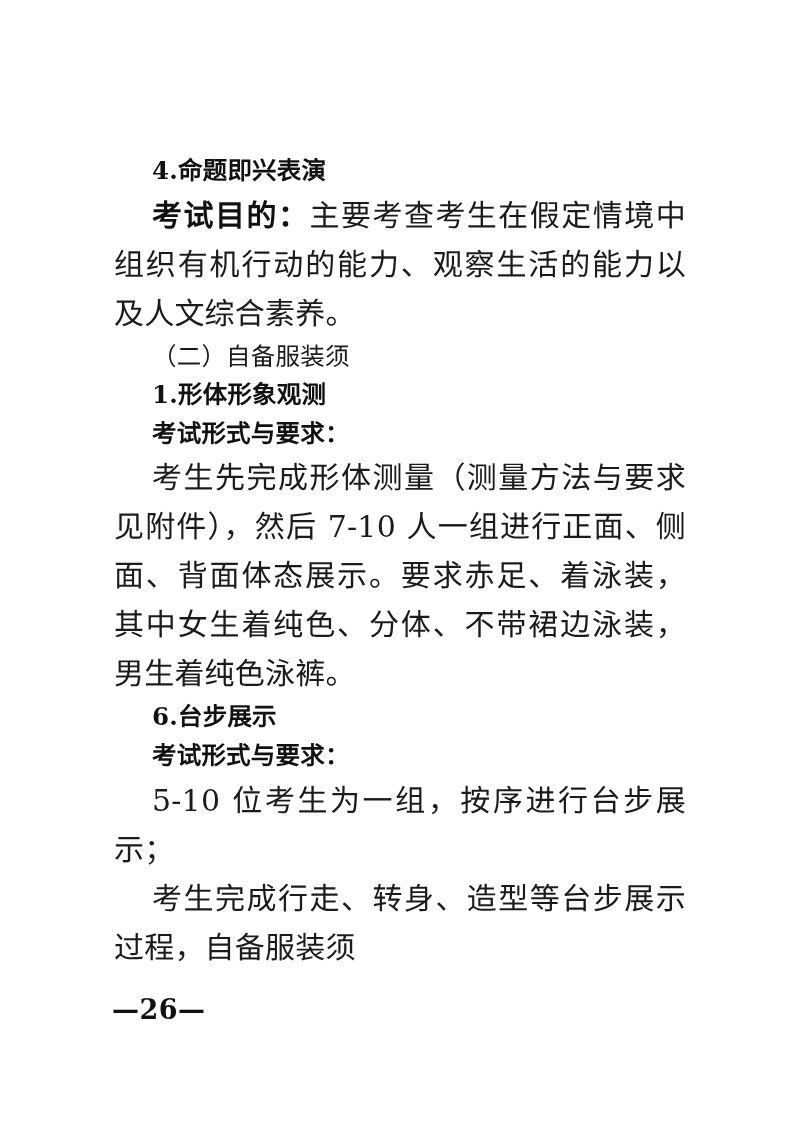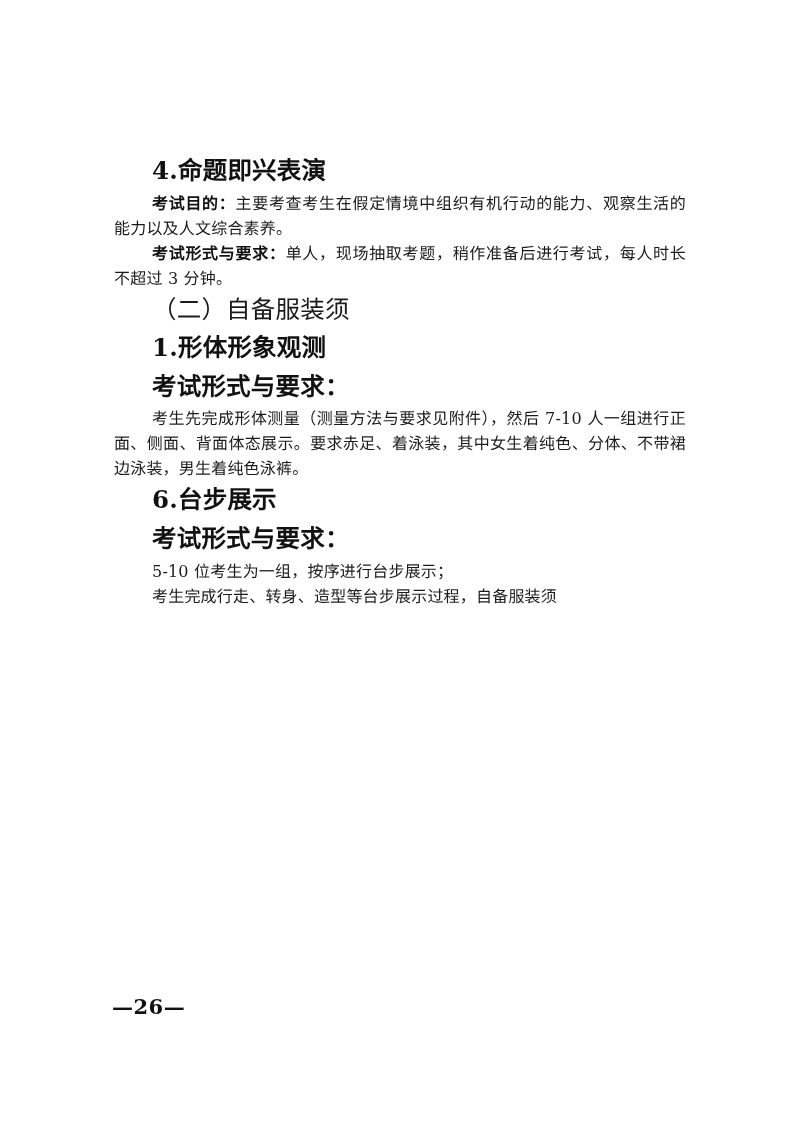--- a/index.html
+++ b/index.html
@@ -23,22 +23,22 @@
   .content {
     position: absolute;
     left: 114px;
     top: 144px;
     width: 572px;
   }
 
   
   .para {
     font-family: "DejaVu Serif", "Liberation Serif", serif;
-    font-size: 16px;
-    line-height: 25px;
+    font-size: 30px;
+    line-height: 49px;
     color: #1b1b1b;
     text-align: justify;
     text-justify: inter-character;
     text-indent: 38px;
     margin: 0;
     letter-spacing: 0.2px;
     word-break: break-all;
     -webkit-font-smoothing: none;
   }
 
@@ -82,39 +82,38 @@
   .lead {
     font-weight: 700;
     color: #111111;
   }
 
   .page-number {
     position: absolute;
     left: 112px;
     top: 986px;
     font-family: "DejaVu Serif", "Liberation Serif", serif;
-    font-size: 21px;
+    font-size: 27px;
     font-weight: 700;
     color: #111111;
     letter-spacing: 0.5px;
     white-space: nowrap;
   }
 </style>
 </head>
 <body>
 
 <div class="page">
 
   <div class="content">
 
     <p class="heading">4.命题即兴表演</p>
 
     <p class="para"><span class="lead">考试目的：</span><span>主要考查考生在假定情境中组织有机行动的能力、观察生活的能力以及人文综合素养。</span></p>
 
-    <p class="para"><span class="lead">考试形式与要求：</span><span>单人，现场抽取考题，稍作准备后进行考试，每人时长不超过 3 分钟。</span></p>
 
 
     <p class="subheading">（二）自备服装须</p>
 
     <p class="heading">1.形体形象观测</p>
 
 
     <p class="label-line">考试形式与要求：</p>
 
     <p class="para">考生先完成形体测量（测量方法与要求见附件），然后 7-10 人一组进行正面、侧面、背面体态展示。要求赤足、着泳装，其中女生着纯色、分体、不带裙边泳装，男生着纯色泳裤。</p>

